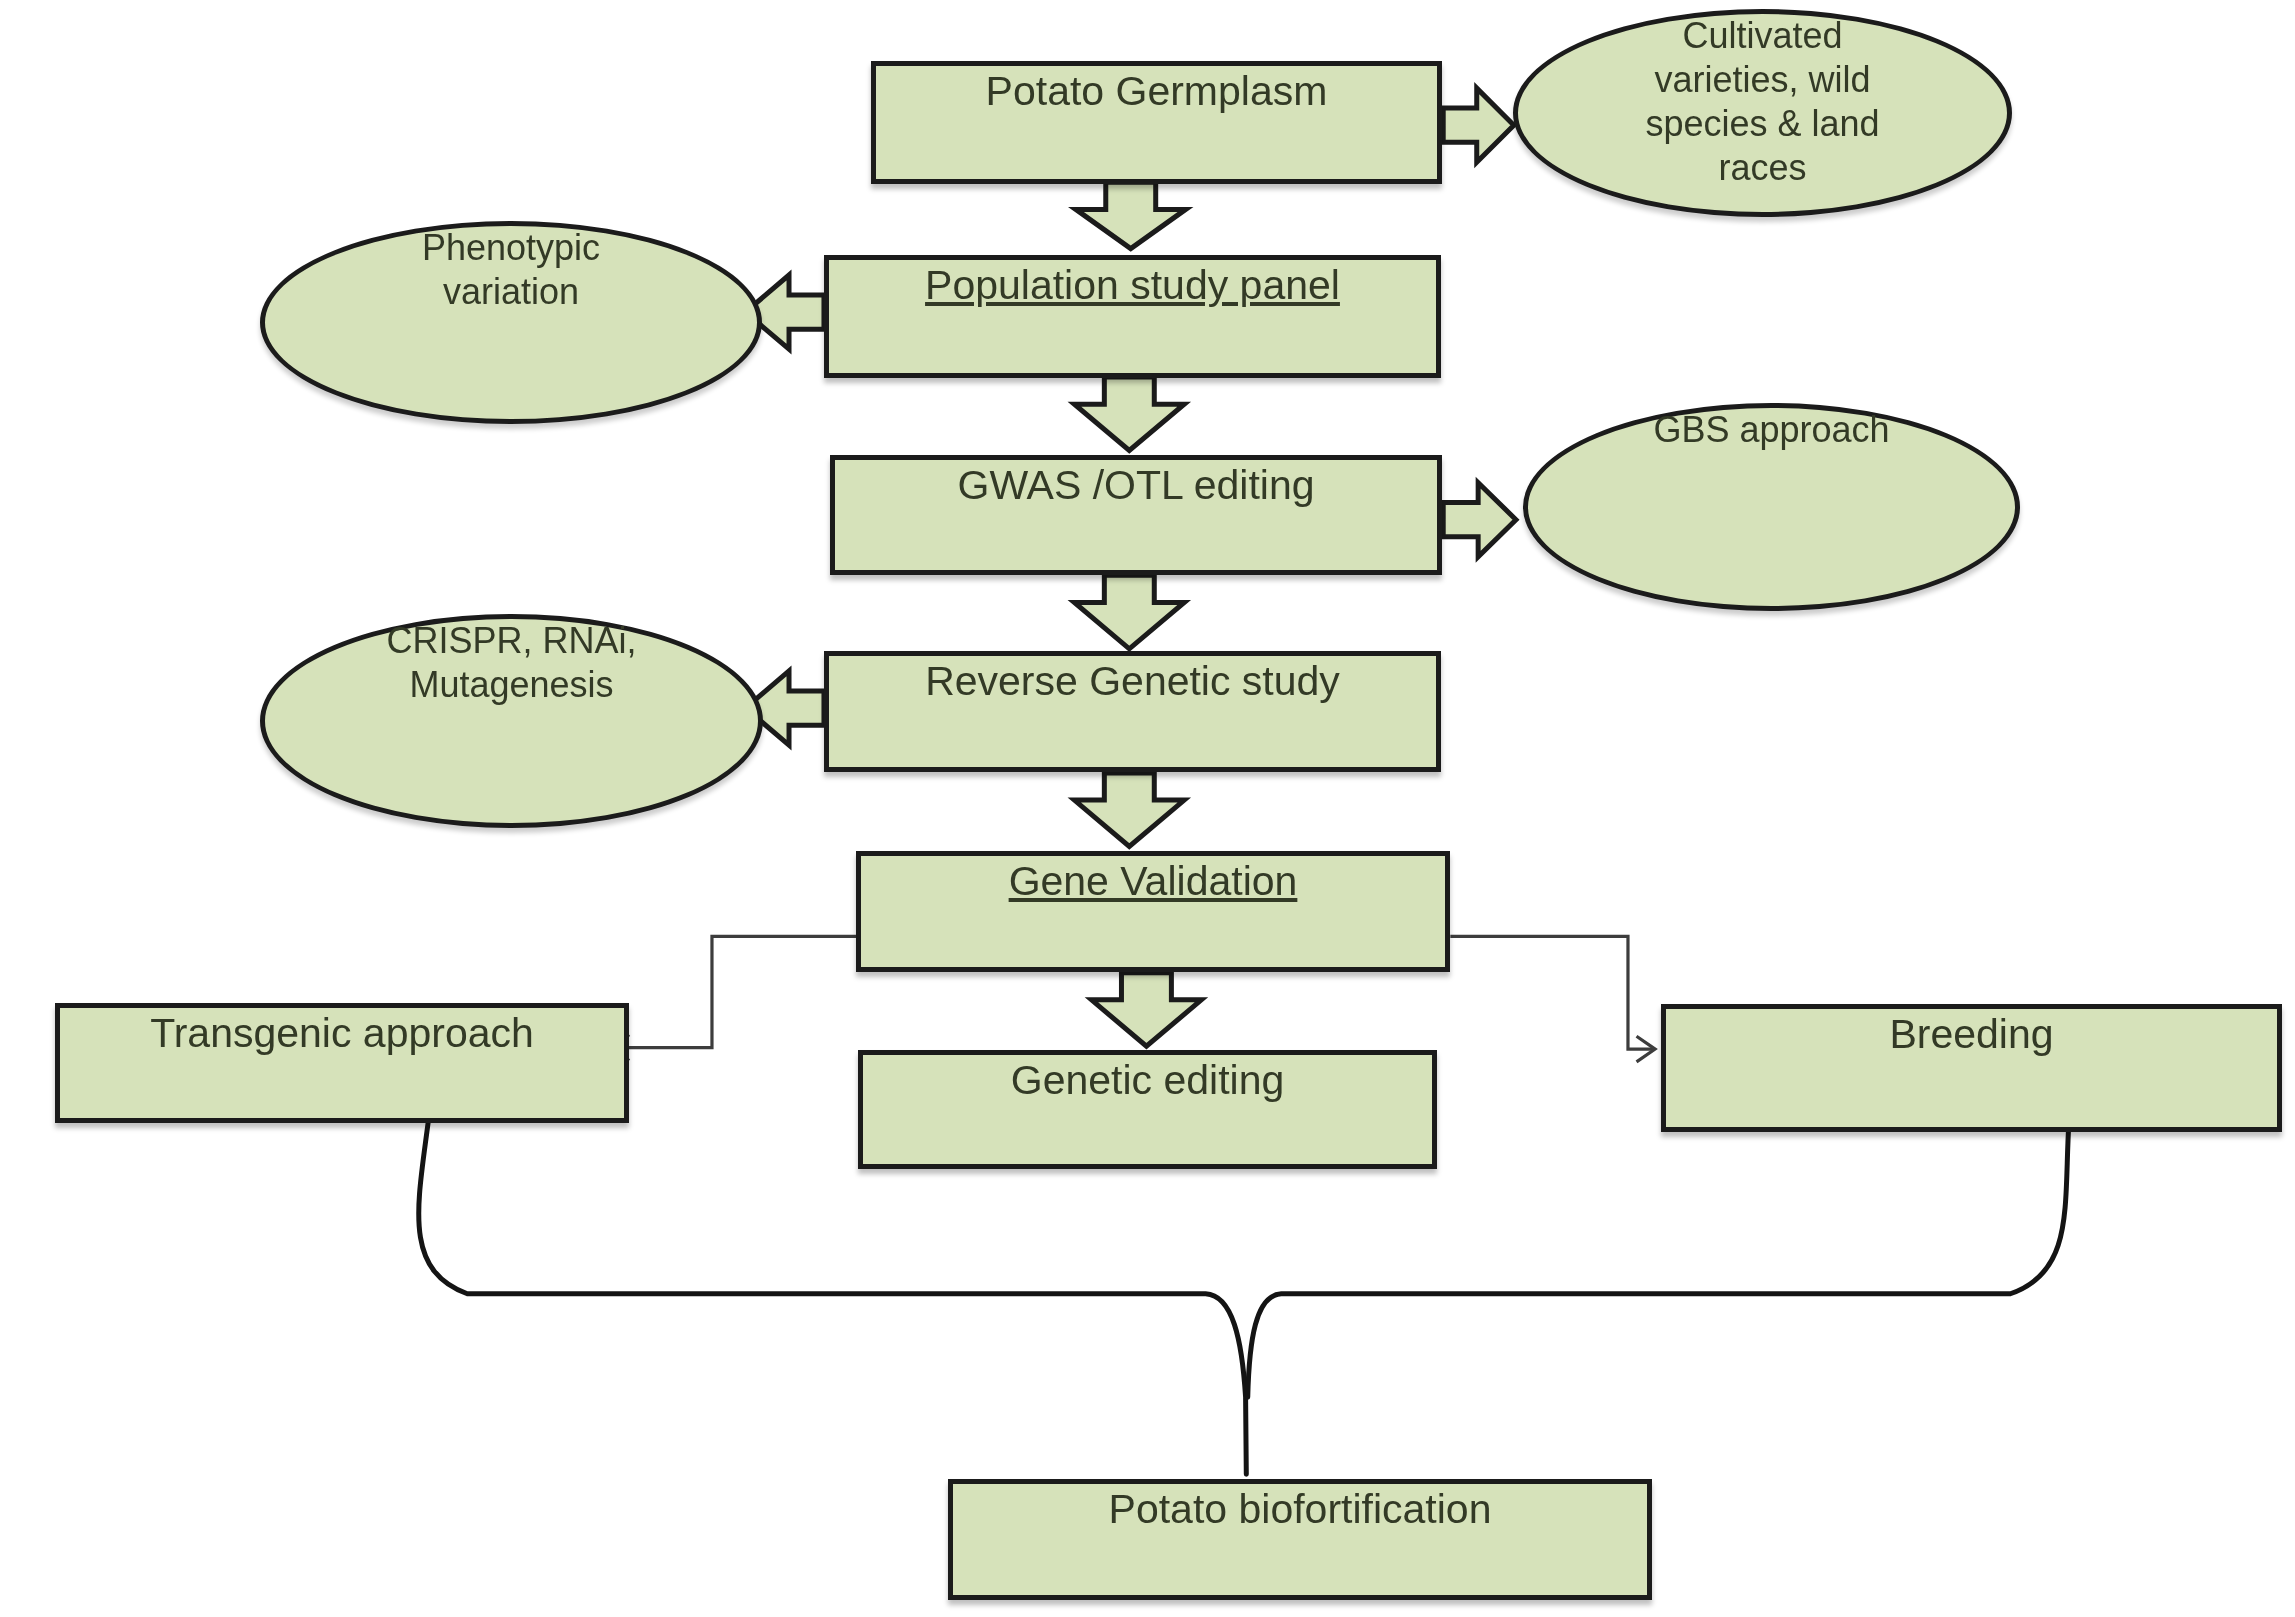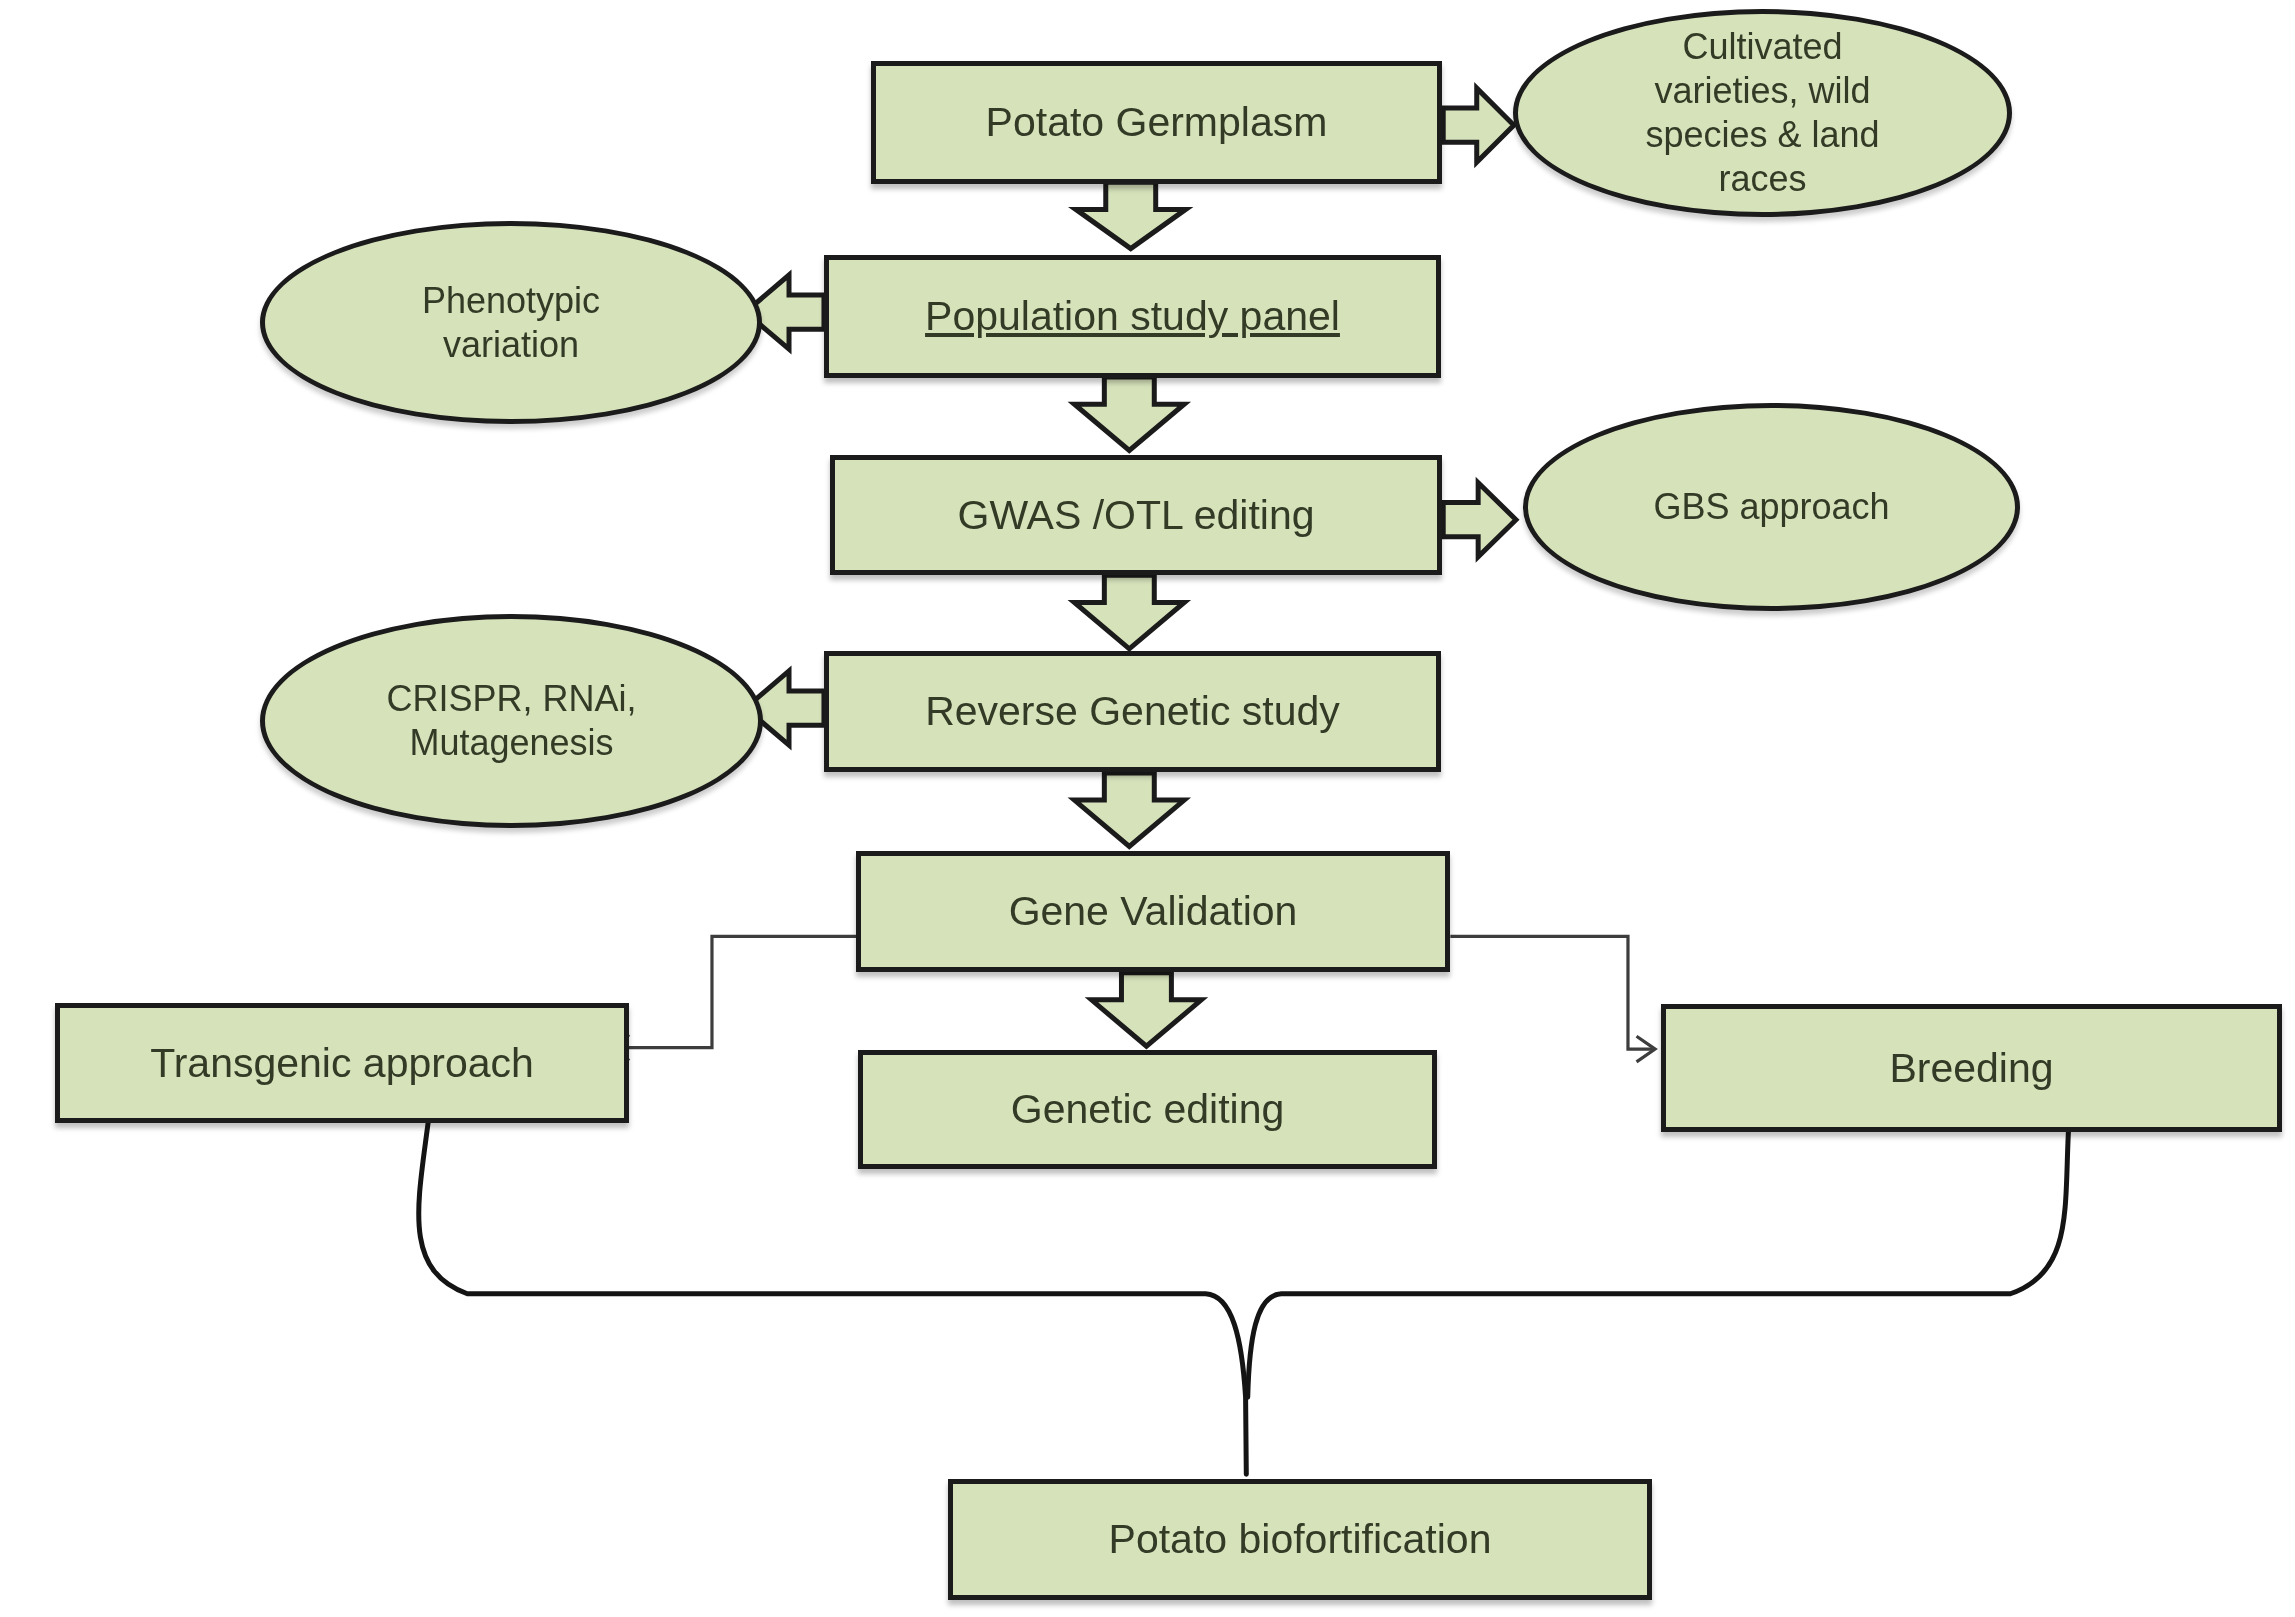--- a/index.html
+++ b/index.html
@@ -6,21 +6,21 @@
   .canvas{
     position:relative;
     width:2295px;height:1618px;
     background:var(--canvas_bg,#ffffff);
     font-family:"Liberation Sans",sans-serif;
     overflow:hidden;
   }
   .layer{position:absolute;left:0;top:0;width:2295px;height:1618px;}
   .node{
     position:absolute;
-    display:flex;align-items:center;justify-content:center;
+    display:flex;justify-content:center;
     text-align:center;
     color:var(--text_color,#333a26);
     box-sizing:border-box;
   }
   .box{
     background:var(--shape_fill,#d6e2ba);
     border:5.7px solid var(--shape_stroke,#1b1b1b);
     box-shadow:0 5px 5px rgba(0,0,0,.25);
     font-size:41px;
   }
@@ -99,21 +99,21 @@
 
   <div class="node box" style="left:824px;top:651px;width:617px;height:121px;">
     <span class="lbl">Reverse Genetic study</span>
   </div>
 
   <div class="node ellipse" style="left:260px;top:614px;width:503px;height:214px;">
     <span class="lbl">CRISPR, RNAi,
 Mutagenesis</span>
   </div>
 
-  <div class="node box" style="left:856px;top:851px;width:594px;height:121px;">
+  <div class="node box" style="left:856px;top:851px;width:594px;height:121px;text-decoration:underline;">
     <span class="lbl">Gene Validation</span>
   </div>
 
   <div class="node box" style="left:858px;top:1050px;width:579px;height:119px;">
     <span class="lbl">Genetic editing</span>
   </div>
 
   <div class="node box" style="left:27px;top:1003px;width:574px;height:120px;margin-left:28px;">
     <span class="lbl">Transgenic approach</span>
   </div>

